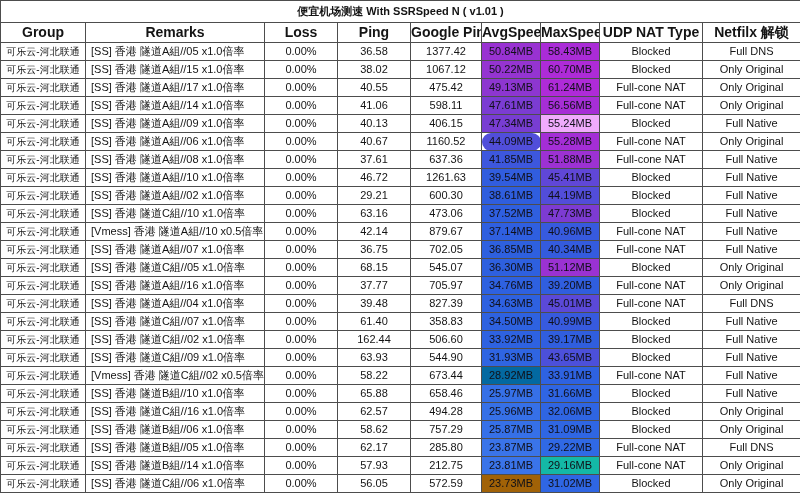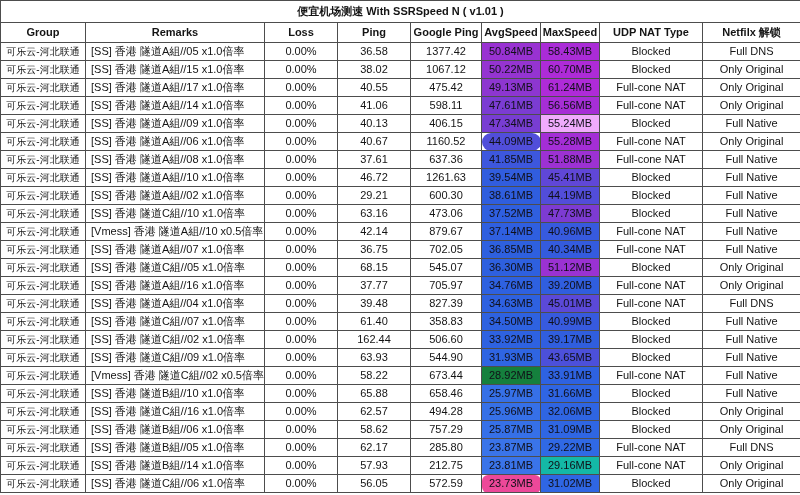--- a/index.html
+++ b/index.html
@@ -27,21 +27,21 @@
     font-size: 11px;
     line-height: 1.1;
   }
   .title-cell {
     height: 21px;
     font-size: 13px;
     font-weight: 700;
   }
   .header-row th {
     height: 19px;
-    font-size: 11px;
+    font-size: 14px;
     font-weight: 700;
   }
   tbody td { height: 17px; }
   td.cell-remarks {
     text-align: left;
     padding-left: 5px;
   }
   td.cell-group { font-size: 10px; }
   td.speed-cell { color: #101018; }
 </style>
@@ -274,21 +274,21 @@
         <td class="cell-max_speed speed-cell" style="background-color: rgb(76, 80, 218);">43.65MB</td>
         <td class="cell-udp_nat_type">Blocked</td>
         <td class="cell-netflix">Full Native</td>
       </tr>
       <tr>
         <td class="cell-group">可乐云-河北联通</td>
         <td class="cell-remarks">[Vmess] 香港 隧道C組//02 x0.5倍率</td>
         <td class="cell-loss">0.00%</td>
         <td class="cell-ping">58.22</td>
         <td class="cell-google_ping">673.44</td>
-        <td class="cell-avg_speed speed-cell" style="background-color: #15803d;">28.92MB</td>
+        <td class="cell-avg_speed speed-cell" style="background-color: #0369a1;">28.92MB</td>
         <td class="cell-max_speed speed-cell" style="background-color: rgb(46, 98, 225);">33.91MB</td>
         <td class="cell-udp_nat_type">Full-cone NAT</td>
         <td class="cell-netflix">Full Native</td>
       </tr>
       <tr>
         <td class="cell-group">可乐云-河北联通</td>
         <td class="cell-remarks">[SS] 香港 隧道B組//10 x1.0倍率</td>
         <td class="cell-loss">0.00%</td>
         <td class="cell-ping">65.88</td>
         <td class="cell-google_ping">658.46</td>
@@ -340,19 +340,19 @@
         <td class="cell-max_speed speed-cell" style="background-color: #14b8a6; text-align: center;">29.16MB</td>
         <td class="cell-udp_nat_type">Full-cone NAT</td>
         <td class="cell-netflix">Only Original</td>
       </tr>
       <tr>
         <td class="cell-group">可乐云-河北联通</td>
         <td class="cell-remarks">[SS] 香港 隧道C組//06 x1.0倍率</td>
         <td class="cell-loss">0.00%</td>
         <td class="cell-ping">56.05</td>
         <td class="cell-google_ping">572.59</td>
-        <td class="cell-avg_speed speed-cell" style="background-color: #ec4899; border-radius: 6px;">23.73MB</td>
+        <td class="cell-avg_speed speed-cell" style="background-color: #a16207;">23.73MB</td>
         <td class="cell-max_speed speed-cell" style="background-color: rgb(47, 102, 227);">31.02MB</td>
         <td class="cell-udp_nat_type">Blocked</td>
         <td class="cell-netflix">Only Original</td>
       </tr>
     </tbody>
 </table>
 
 </body></html>

